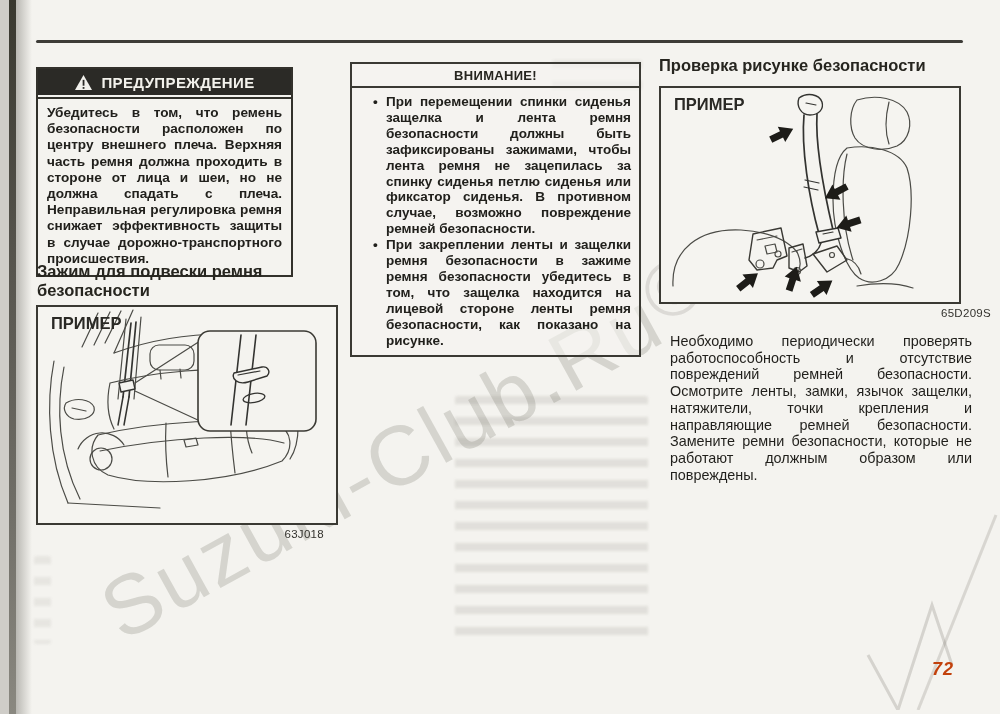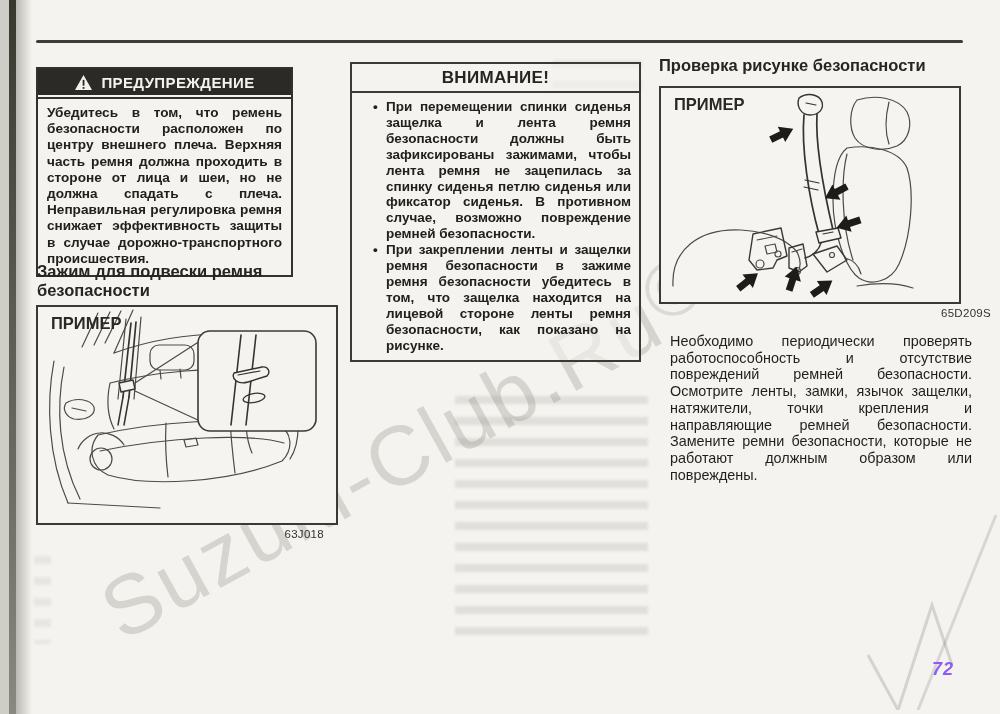--- a/index.html
+++ b/index.html
@@ -43,31 +43,31 @@
   .warning-box{position:absolute;left:36px;top:67px;width:257px;border:2px solid #32312b;
     box-sizing:border-box;background:#f4f3ef;}
   .warning-header{height:26px;background:#2b2a26;color:#f3f2ec;display:flex;align-items:center;
     justify-content:center;gap:8px;font-size:15px;font-weight:bold;letter-spacing:.4px;}
   .warning-sep{height:2px;background:#32312b;margin-top:2px;}
   .warning-body{padding:6px 9px 8px 9px;font-size:13.6px;font-weight:bold;line-height:16.2px;
     text-align:justify;color:#21201c;}
   
   .attention-box{position:absolute;left:350px;top:62px;width:291px;border:2px solid #3a3933;
     box-sizing:border-box;background:rgba(245,244,240,.6);}
-  .attention-header{text-align:center;font-size:17px;font-weight:bold;padding:4px 0 3px;
+  .attention-header{text-align:center;font-size:13px;font-weight:bold;padding:4px 0 3px;
     border-bottom:2px solid #3a3933;letter-spacing:.3px;color:#26251f;}
   .attention-list{margin:0;padding:6px 8px 6px 20px;list-style:none;}
   .attention-list li{position:relative;padding-left:14px;font-size:13.5px;font-weight:bold;
     line-height:15.9px;text-align:justify;color:#21201c;}
   .attention-list li::before{content:"\2022";position:absolute;left:1px;top:0;}
   
   .right-body{position:absolute;left:659px;top:322px;width:302px;font-size:14.4px;
     line-height:16.7px;text-align:justify;color:#201f1b;}
   .page-number{position:absolute;left:932px;top:659px;font-size:18px;font-weight:bold;
-    font-style:italic;color:#8b5cf6;letter-spacing:1px;}
+    font-style:italic;color:#c2410c;letter-spacing:1px;}
   svg.illu{position:absolute;left:0;top:0;width:100%;height:100%;}
 </style>
 </head>
 <body>
 
 <div class="page">
 
   <div class="edge-left"></div>
   <div class="spine"></div>
   <div class="spine-fade"></div>

